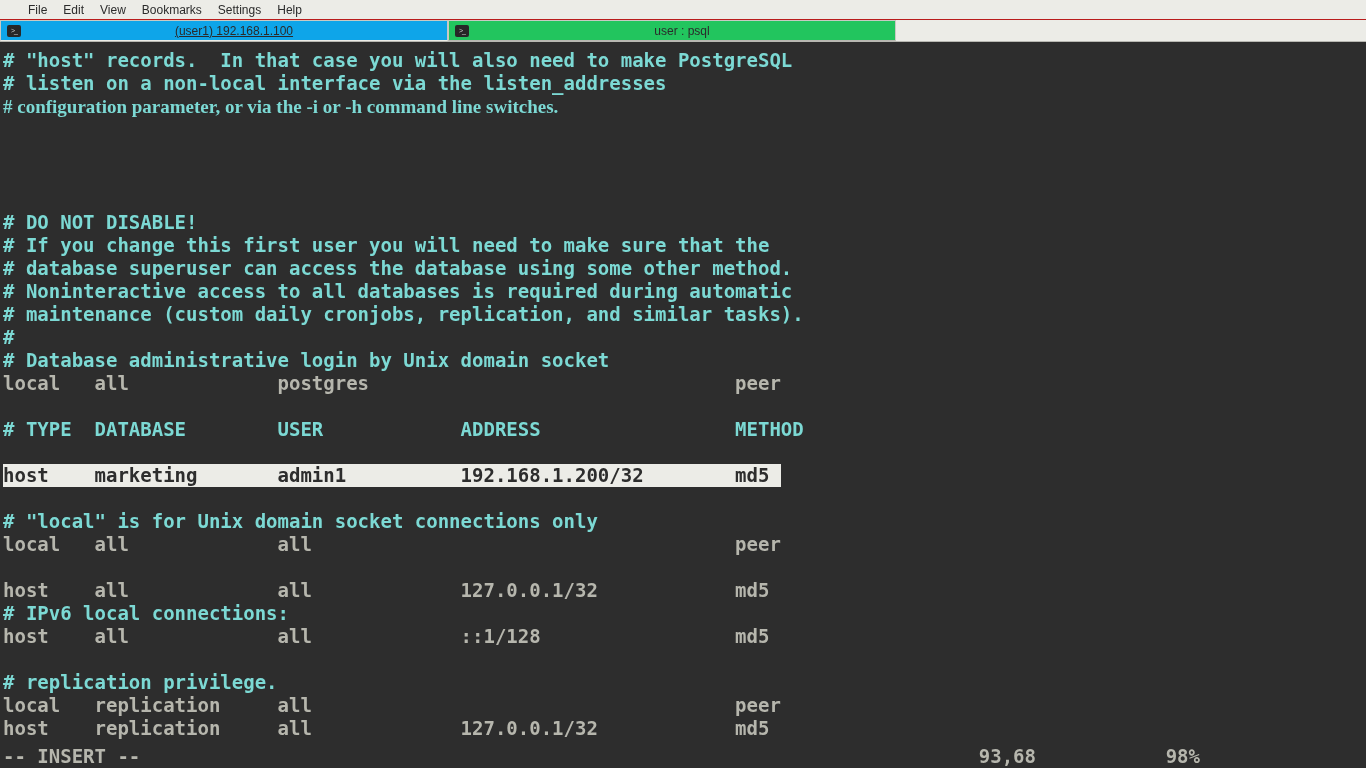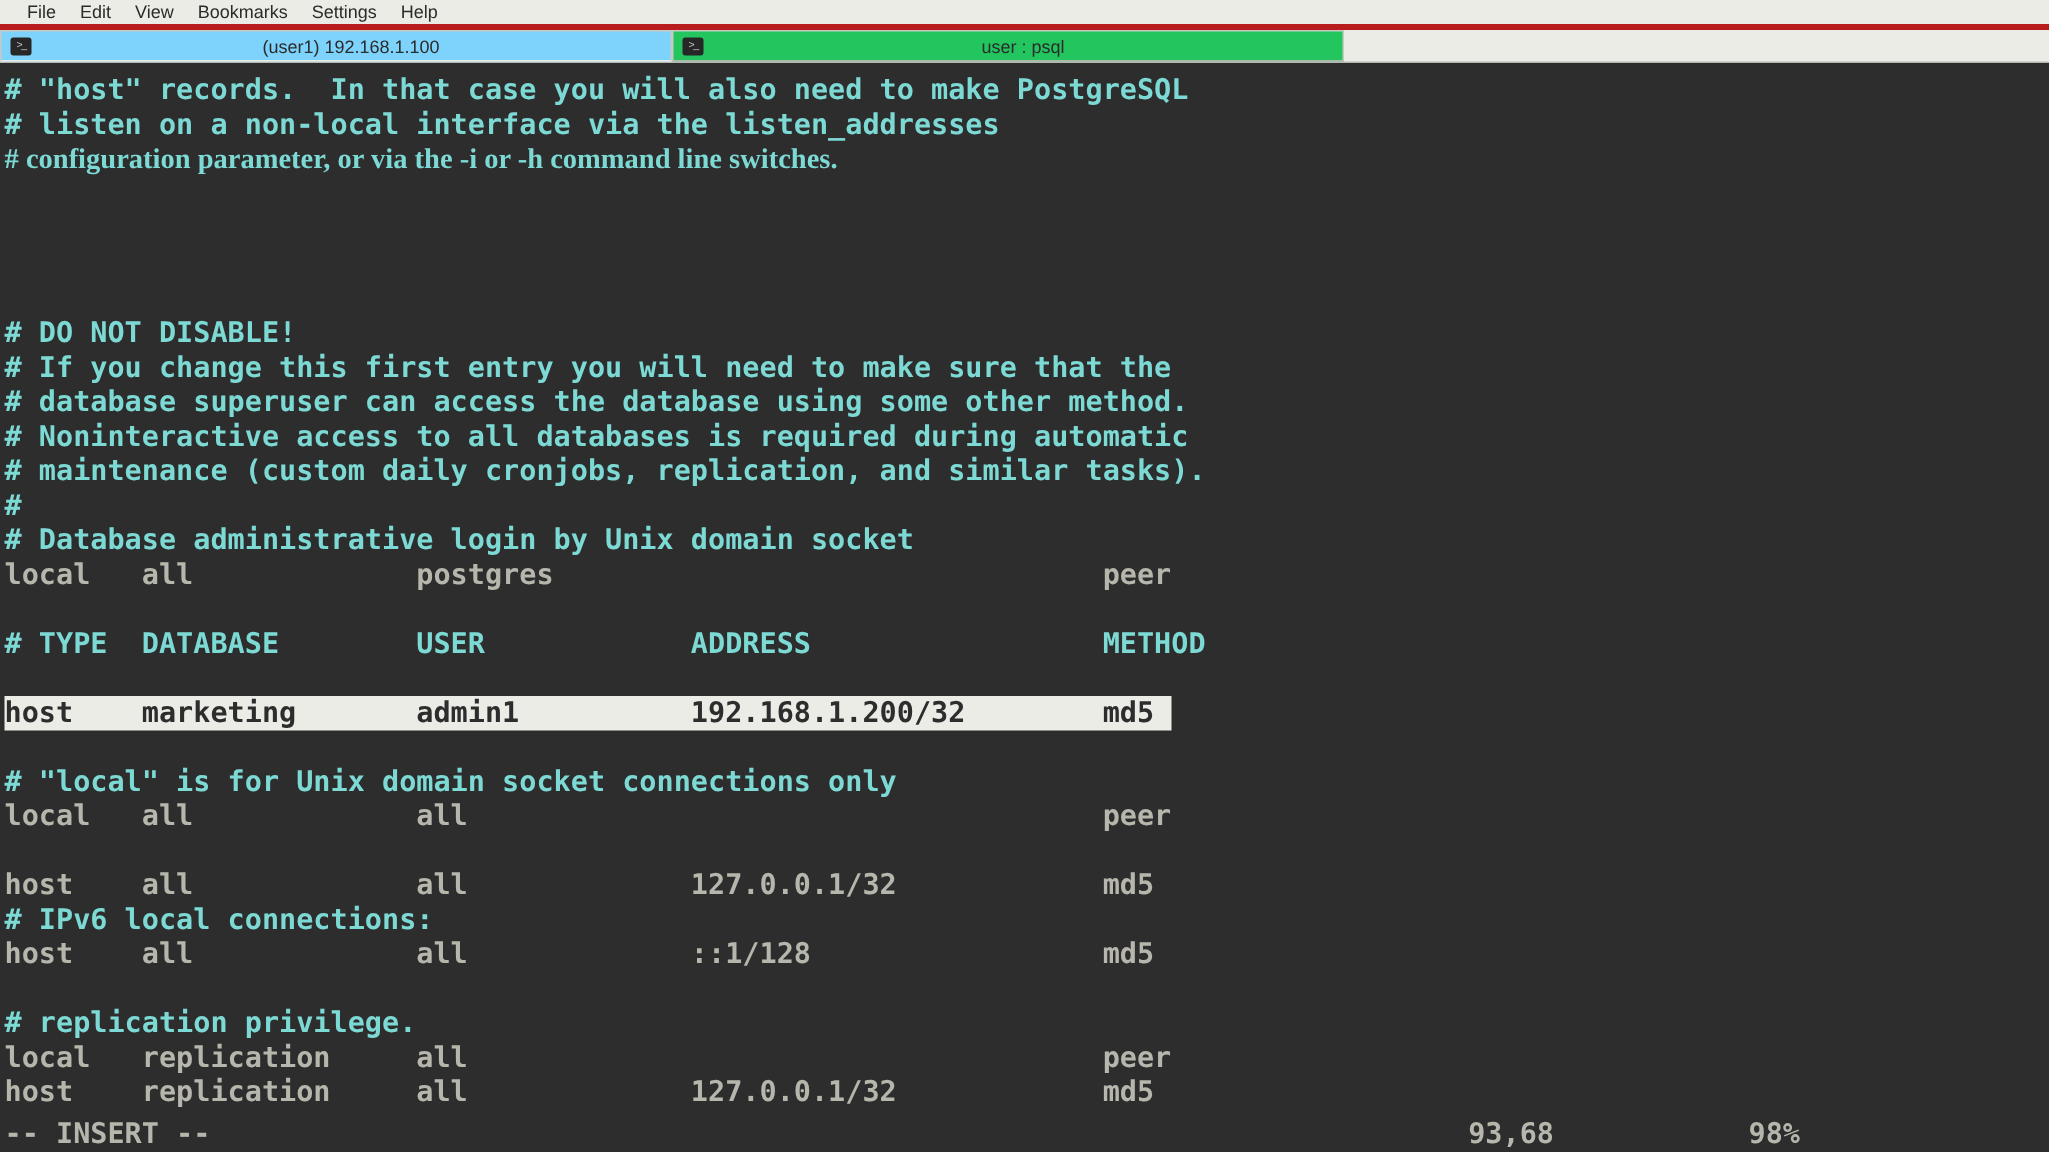--- a/index.html
+++ b/index.html
@@ -1,21 +1,21 @@
 <!DOCTYPE html>
 <html><head>
 <meta charset="utf-8">
 <style>
   * { margin: 0; padding: 0; box-sizing: border-box; }
   html, body { width: 1366px; height: 768px; overflow: hidden; font-family: sans-serif; background: #2d2d2d; }
-  .menubar { height: 20px; background: #ecece7; display: flex; align-items: center; padding: 0 10px; font-size: 12px; color: #2b2b2b; border-bottom: 4px solid #b91c1c; }
+  .menubar { height: 20px; background: #ecece7; display: flex; align-items: center; padding: 0 20px; font-size: 12px; color: #2b2b2b; border-bottom: 1px solid #b91c1c; }
   .menubar .menu-item { padding: 2px 8px; cursor: default; }
   .tabbar { height: 22px; background: #ecece7; display: flex; align-items: stretch; border-bottom: 1px solid #b7b7b1; }
   .tab { display: flex; align-items: center; width: 448px; border: 1px solid #c9c9c3; border-bottom: 1px solid #b7b7b1; background: #22c55e; font-size: 12px; color: #2b2b2b; gap: 6px; padding: 0 6px; }
-  .tab.active { background: #7dd3fc; border-bottom: 1px solid #ecece7; }
+  .tab.active { background: #0ea5e9; border-bottom: 1px solid #ecece7; text-decoration: underline; }
   .tab .tab-icon { width: 14px; height: 12px; background: #272727; border-radius: 2px; display: flex; align-items: center; justify-content: center; color: #cfcfcf; font-size: 8px; }
   .tab .tab-icon::after { content: '>_'; font-size: 7px; letter-spacing: -1px; }
   .tab .tab-label { flex: 1; text-align: center; }
   .terminal { position: relative; width: 1366px; height: 726px; background: #2d2d2d; }
   .term-line { position: absolute; left: 0; font-family: "DejaVu Sans Mono","Menlo","Consolas",monospace; font-size: 19px; line-height: 23px; white-space: pre; letter-spacing: 0; font-weight: bold; }
   .c-comment { color: #7cd9d4; }
   .c-plain { color: #b6b6ad; }
   .c-hl { color: #2d2d2d; background: #ecece7; }
   .status { position: absolute; left: 0; bottom: 0; height: 23px; width: 1236px; font-family: "DejaVu Sans Mono","Menlo","Consolas",monospace; font-size: 19px; line-height: 23px; color: #b6b6ad; font-weight: bold; }
   .status .mode { position: absolute; left: 3px; }
@@ -50,21 +50,21 @@
   <div class="scrolltrack"></div>
   <div class="status">
     <span class="mode">-- INSERT --</span>
     <span class="pos">93,68</span>
     <span class="pct">98%</span>
   </div>
 <div class="term-line c-comment" style="top: 7px; left: 3px;"># "host" records.  In that case you will also need to make PostgreSQL</div>
     <div class="term-line c-comment" style="top: 30px; left: 3px;"># listen on a non-local interface via the listen_addresses</div>
     <div class="term-line c-comment" style="top: 53px; left: 3px; font-family: Liberation Serif, serif;"># configuration parameter, or via the -i or -h command line switches.</div>
     <div class="term-line c-comment" style="top: 169px; left: 3px;"># DO NOT DISABLE!</div>
-    <div class="term-line c-comment" style="top: 192px; left: 3px;"># If you change this first entry you will need to make sure that the</div>
+    <div class="term-line c-comment" style="top: 192px; left: 3px;"># If you change this first user you will need to make sure that the</div>
     <div class="term-line c-comment" style="top: 238px; left: 3px;"># Noninteractive access to all databases is required during automatic</div>
     <div class="term-line c-comment" style="top: 215px; left: 3px;"># database superuser can access the database using some other method.</div>
     <div class="term-line c-comment" style="top: 261px; left: 3px;"># maintenance (custom daily cronjobs, replication, and similar tasks).</div>
     <div class="term-line c-comment" style="top: 284px; left: 3px;">#</div>
     <div class="term-line c-comment" style="top: 307px; left: 3px;"># Database administrative login by Unix domain socket</div>
     <div class="term-line c-plain" style="top: 330px; left: 3px;">local   all             postgres                                peer</div>
     <div class="term-line c-comment" style="top: 376px; left: 3px;"># TYPE  DATABASE        USER            ADDRESS                 METHOD</div>
     <div class="term-line c-hl" style="top: 422px; left: 3px;">host    marketing       admin1          192.168.1.200/32        md5 </div>
     <div class="term-line c-comment" style="top: 468px; left: 3px;"># "local" is for Unix domain socket connections only</div>
     <div class="term-line c-plain" style="top: 491px; left: 3px;">local   all             all                                     peer</div>

